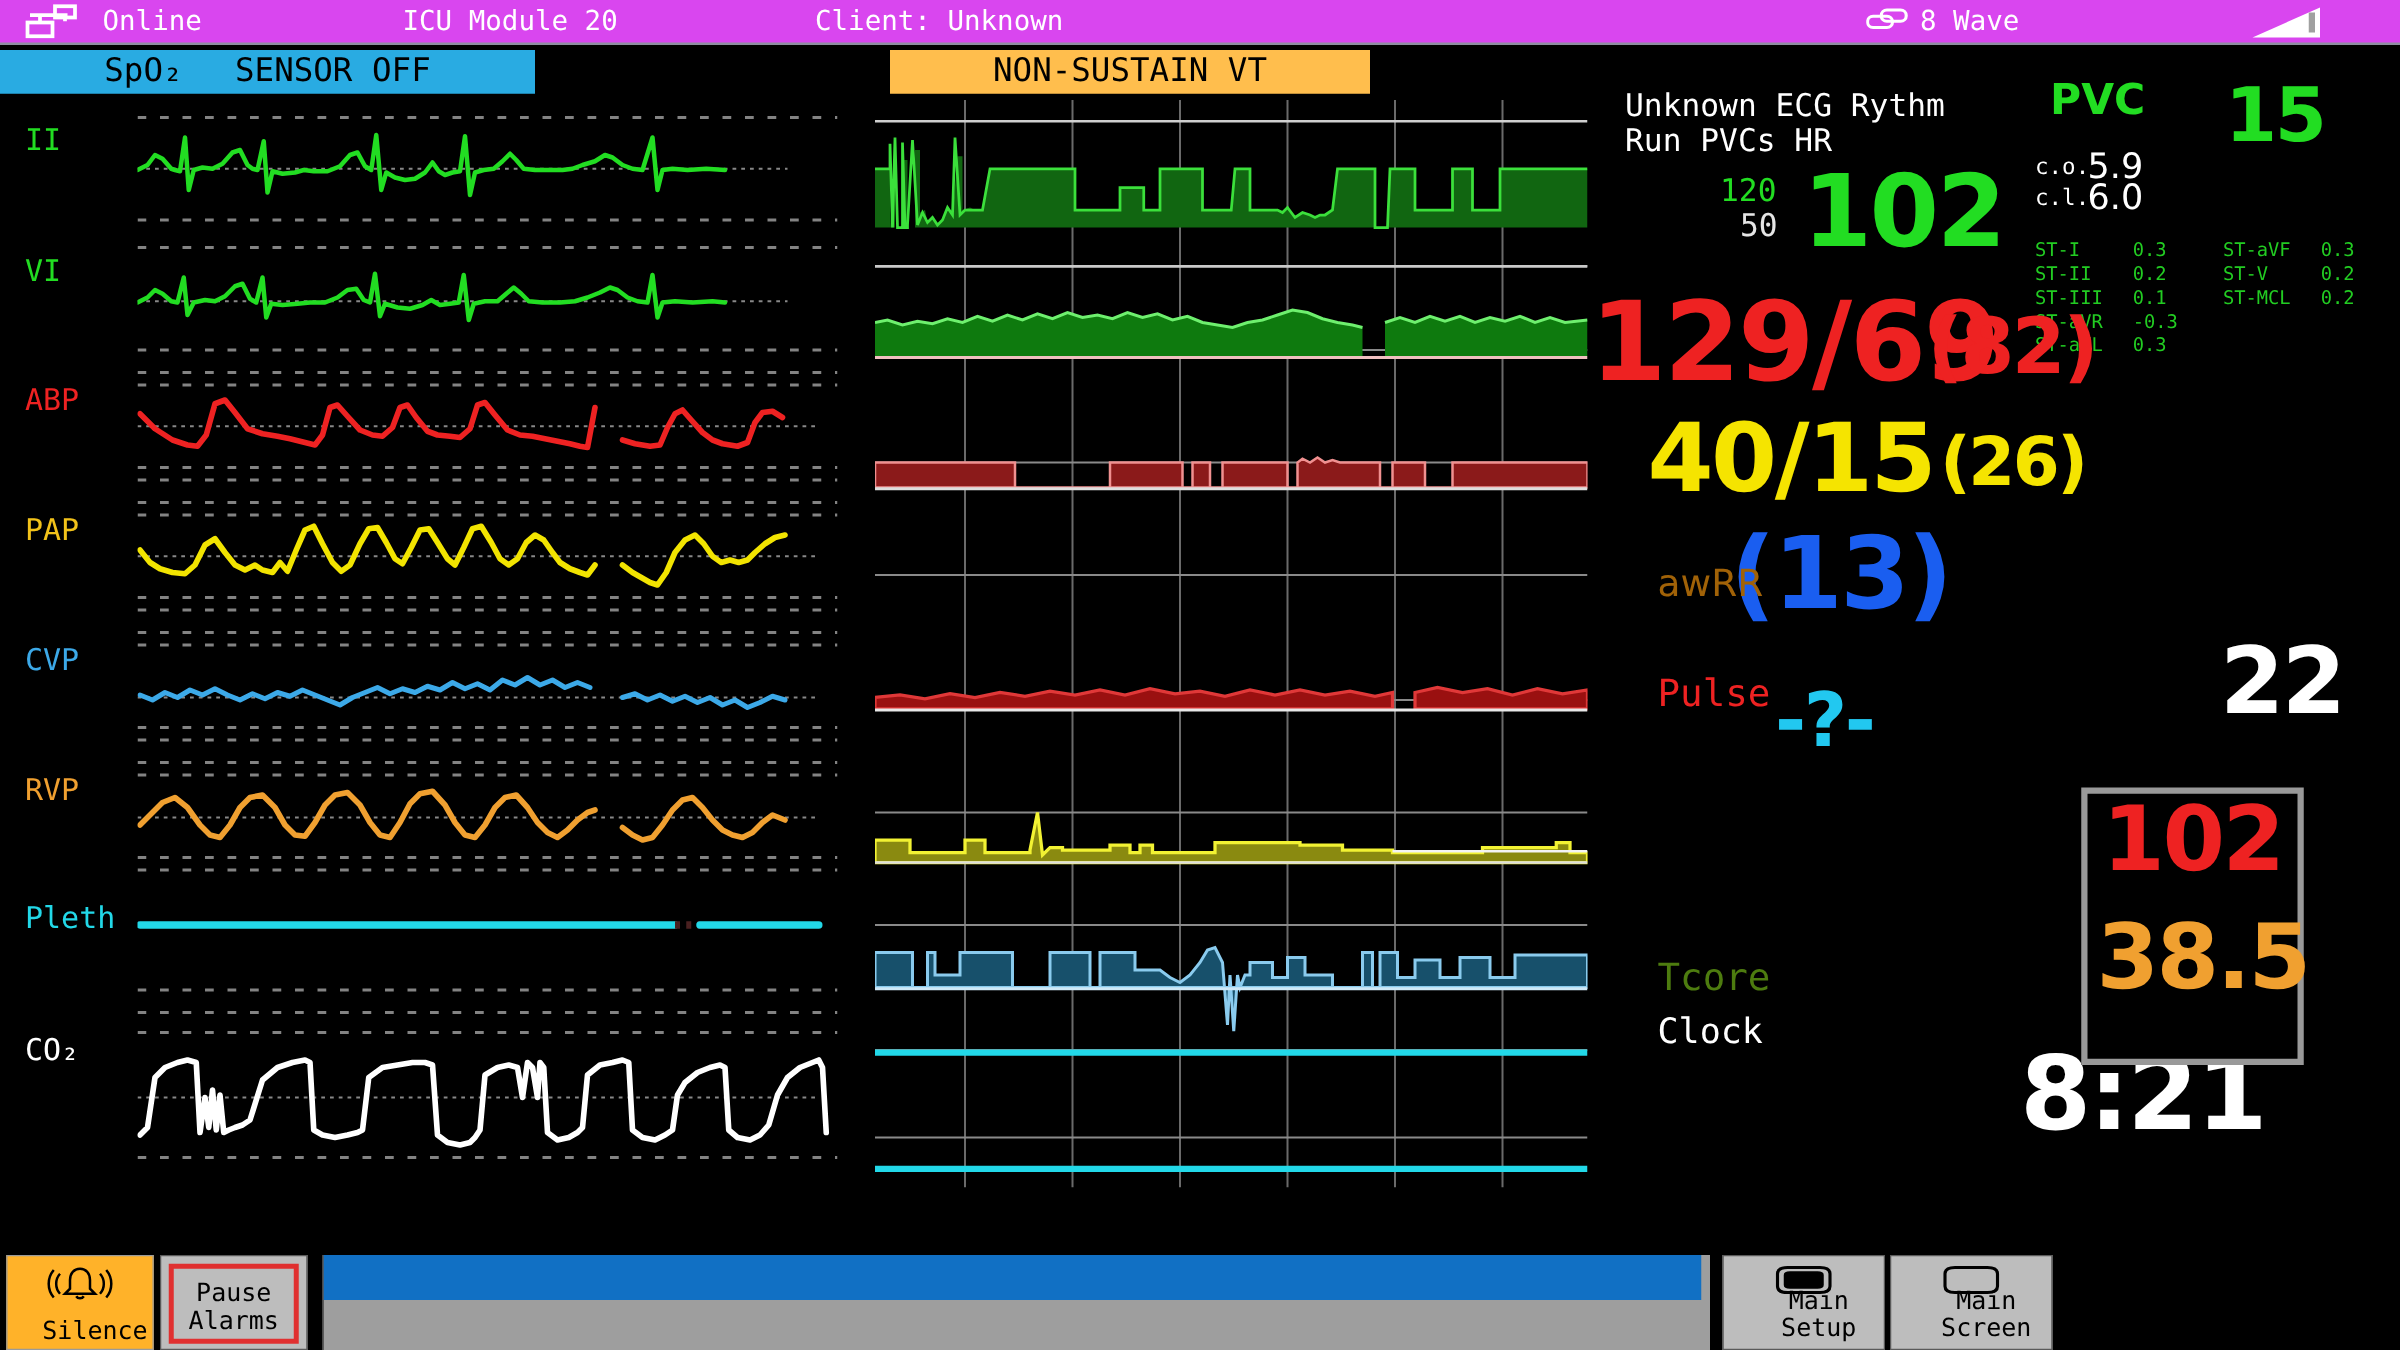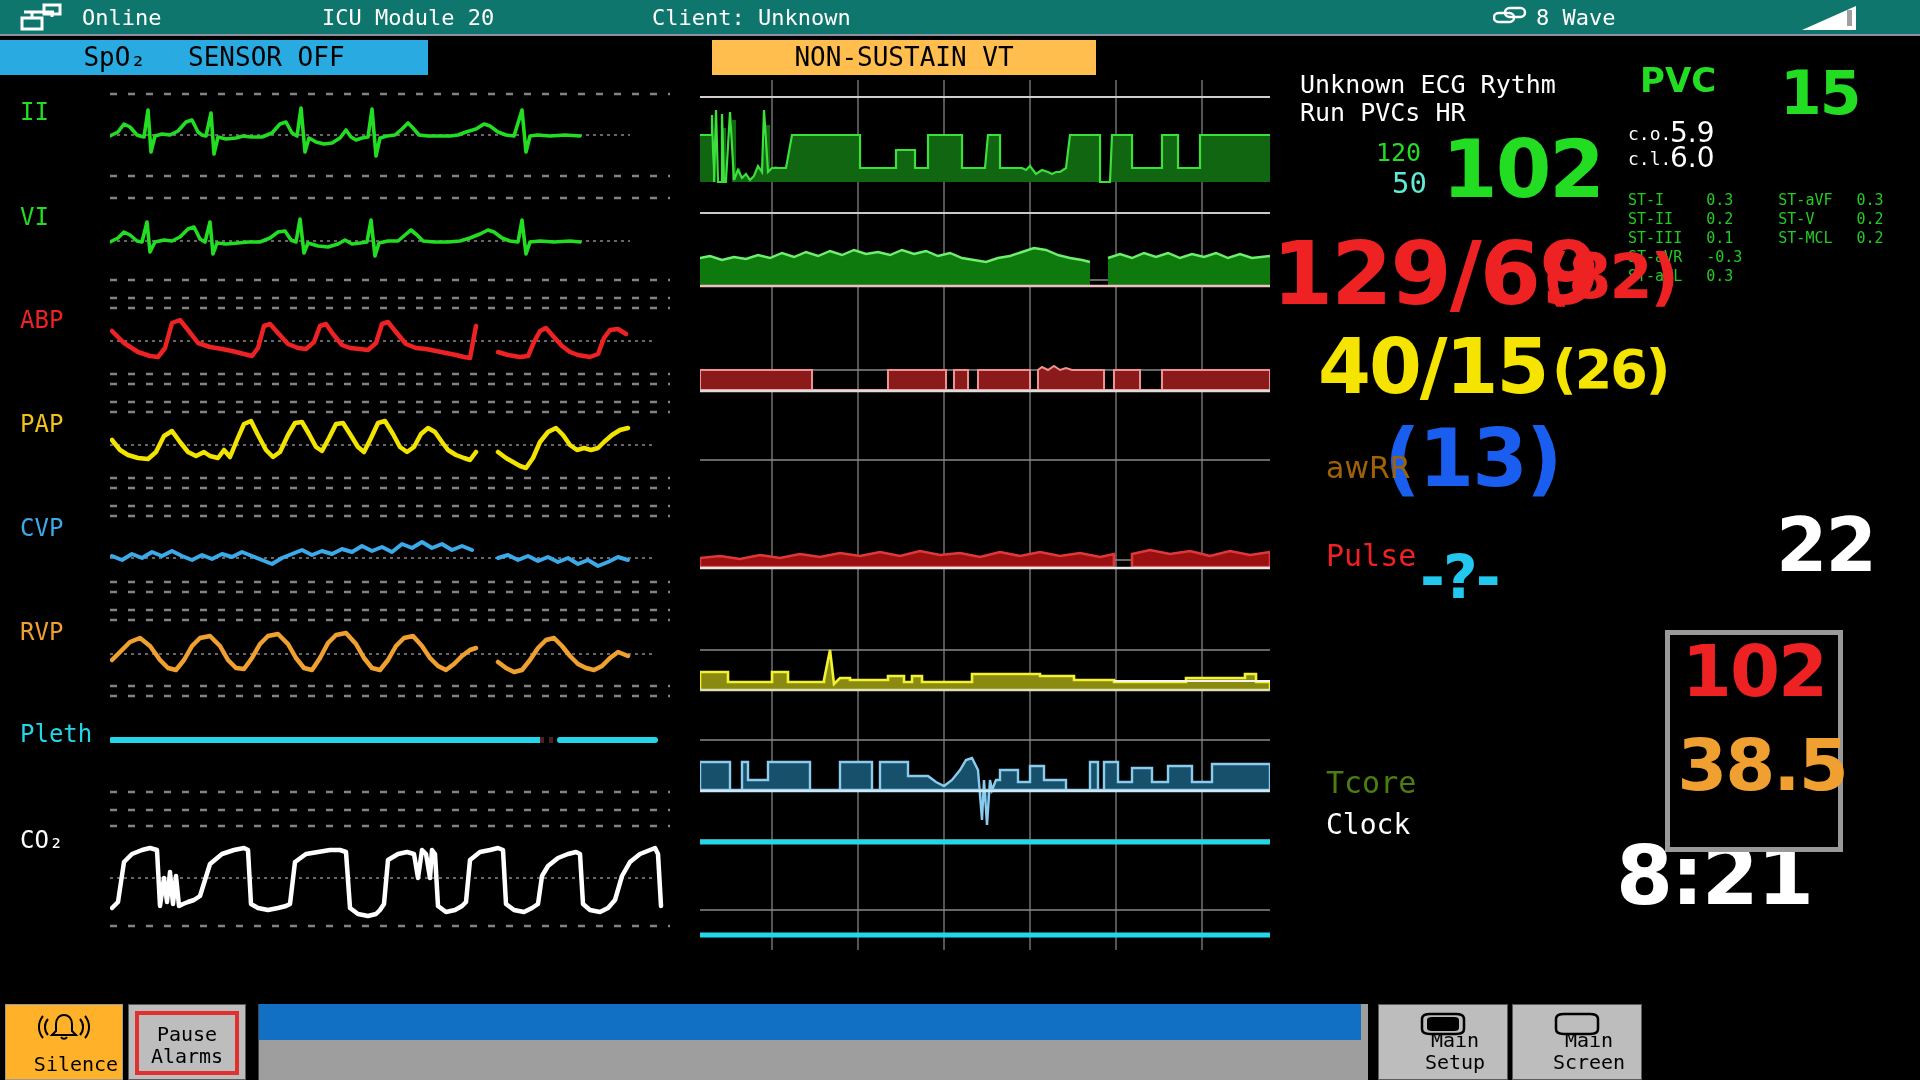--- a/index.html
+++ b/index.html
@@ -5,21 +5,21 @@
   * { margin:0; padding:0; box-sizing:border-box; }
   html,body {
     width:1920px; height:1080px; background:#000; overflow:hidden;
     font-family:"DejaVu Sans Mono", monospace;
   }
   #screen { position:relative; width:1920px; height:1080px; background:#000; }
 
   
   .statusbar {
     position:absolute; left:0; top:0; width:1920px; height:36px;
-    background:#0f766e; color:#ffffff;
+    background:#d946ef; color:#ffffff;
   }
   .sb-item { position:absolute; top:0; height:36px; line-height:36px;
              font-size:22px; font-family:"DejaVu Sans Mono", monospace;
              color:#ffffff; white-space:nowrap; }
   .sb-underline { position:absolute; left:0; top:34px; width:1920px; height:2px;
                   background:#8f8fa2; }
 
   .netsvg { position:absolute; left:20px; top:3px; }
   .wavesvg { position:absolute; left:1493px; top:6px; }
   .signalsvg { position:absolute; left:1800px; top:4px; }
@@ -265,21 +265,21 @@
 
   <div id="numerics">
 
     <span class="num mono" style="left:20px; top:10px;  font-size:25px; color:#fff;">Unknown ECG Rythm</span>
     <span class="num mono" style="left:20px; top:38px;  font-size:25px; color:#fff;">Run PVCs HR</span>
 
     <span class="num" style="left:360px; top:0px; font-size:34px; color:#22DD22; font-weight:bold;">PVC</span>
     <span class="num big" style="left:500px; top:-2px; font-size:60px; color:#22DD22;">15</span>
 
     <span class="num mono" style="left:96px;  top:78px;  font-size:25px; color:#22DD22;">120</span>
-    <span class="num mono" style="left:112px; top:106px; font-size:29px; color:#5eead4;text-align:right;">50</span>
+    <span class="num mono" style="left:112px; top:106px; font-size:25px; color:#e5e5e5;text-align:right;">50</span>
     <span class="num big" style="left:162px; top:63px; font-size:80px; color:#22DD22;">102</span>
 
     <span class="num mono" style="left:348px; top:63px; font-size:18px; color:#fff;">c.o.</span>
     <span class="num" style="left:390px; top:56px; font-size:28px; color:#fff;">5.9</span>
     <span class="num mono" style="left:348px; top:88px; font-size:18px; color:#fff;">c.l.</span>
     <span class="num" style="left:390px; top:81px; font-size:28px; color:#fff;">6.0</span>
 
     <table class="sttable" style="left:346px; top:130px;">
       <tbody>
           <tr>

